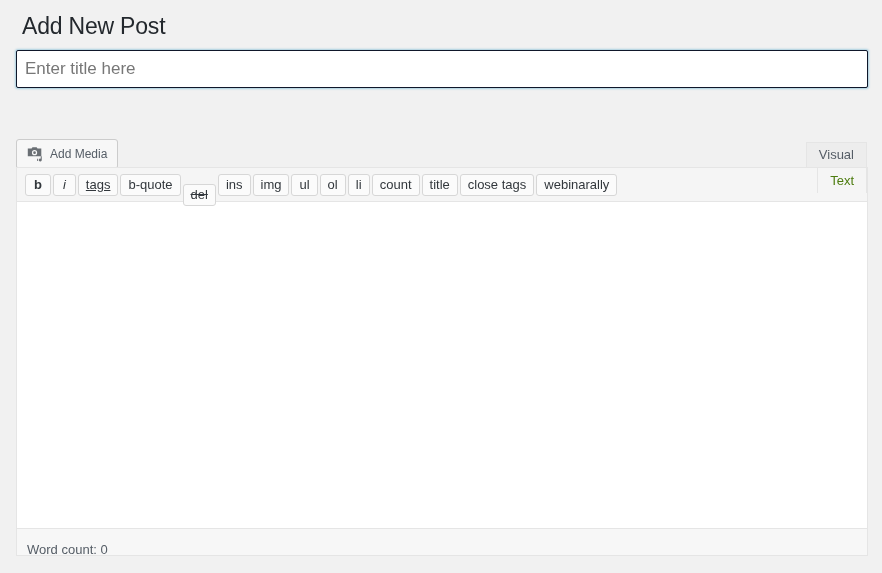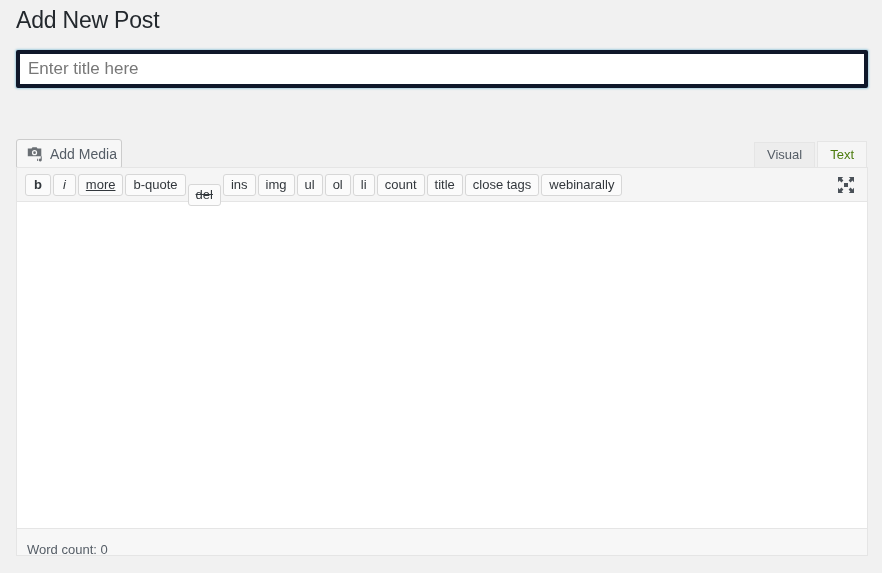--- a/index.html
+++ b/index.html
@@ -21,21 +21,21 @@
     position: relative;
     width: 882px;
     height: 573px;
   }
 
   
   .page-title {
     position: absolute;
     left: 16px;
     top: 6px;
-    margin: 0;
+    margin: 6px;
     padding: 0;
     font-size: 23px;
     font-weight: 400;
     line-height: 29px;
     color: #23282d;
     letter-spacing: -0.2px;
   }
 
   
   .title-wrap {
@@ -44,21 +44,21 @@
     top: 50px;
     width: 852px;
   }
   .title-input {
     display: block;
     box-sizing: border-box;
     width: 852px;
     height: 38px;
     padding: 3px 8px;
     margin: 0;
-    border: 4px solid #0f172a;
+    border: 1px solid #0f172a;
     border-radius: 2px;
     background: #ffffff;
     box-shadow: 0 0 2px 1px rgba(30, 140, 190, 0.35);
     outline: none;
     font-family: "Liberation Sans", sans-serif;
     font-size: 17px;
     line-height: 30px;
     color: #32373c;
   }
   .title-input::placeholder { color: #777; }
@@ -70,27 +70,27 @@
     top: 139px;
     width: 852px;
     height: 32px;
   }
   .add-media-btn {
     display: inline-flex;
     align-items: center;
     gap: 6px;
     box-sizing: border-box;
     height: 30px;
-    padding: 0 4px 0 9px;
+    padding: 0 10px 0 9px;
     border: 1px solid #cccccc;
     border-radius: 3px;
     background: #f7f7f7;
     color: #555d66;
     font-family: "Liberation Sans", sans-serif;
-    font-size: 14px;
+    font-size: 12px;
     line-height: 28px;
     cursor: pointer;
     box-shadow: 0 1px 0 #cccccc;
     vertical-align: top;
   }
   .add-media-icon {
     display: inline-block;
     width: 18px;
     height: 18px;
     position: relative;
@@ -99,20 +99,21 @@
   .add-media-icon svg { display: block; }
 
   
   .editor-tabs {
     position: absolute;
     right: 15px;
     top: 142px;
     height: 25px;
     display: flex;
     align-items: flex-end;
+    flex-direction: column;
   }
   .editor-tab {
     box-sizing: border-box;
     height: 25px;
     padding: 0 12px;
     border: 1px solid #e5e5e5;
     border-bottom: none;
     background: #ededed;
     color: #555d66;
     font-family: "Liberation Sans", sans-serif;
@@ -251,21 +252,21 @@
   <div class="editor-tabs">
     <button class="editor-tab">Visual</button>
     <button class="editor-tab active">Text</button>
   </div>
 
   <div class="editor-container">
 
     <div class="quicktags">
       <button class="qt-btn qt-b">b</button>
       <button class="qt-btn qt-i">i</button>
-      <button class="qt-btn qt-link">more</button>
+      <button class="qt-btn qt-link">tags</button>
       <button class="qt-btn">b-quote</button>
       <button class="qt-btn qt-del">del</button>
       <button class="qt-btn">ins</button>
       <button class="qt-btn">img</button>
       <button class="qt-btn">ul</button>
       <button class="qt-btn">ol</button>
       <button class="qt-btn">li</button>
       <button class="qt-btn">count</button>
       <button class="qt-btn">title</button>
       <button class="qt-btn">close tags</button>

